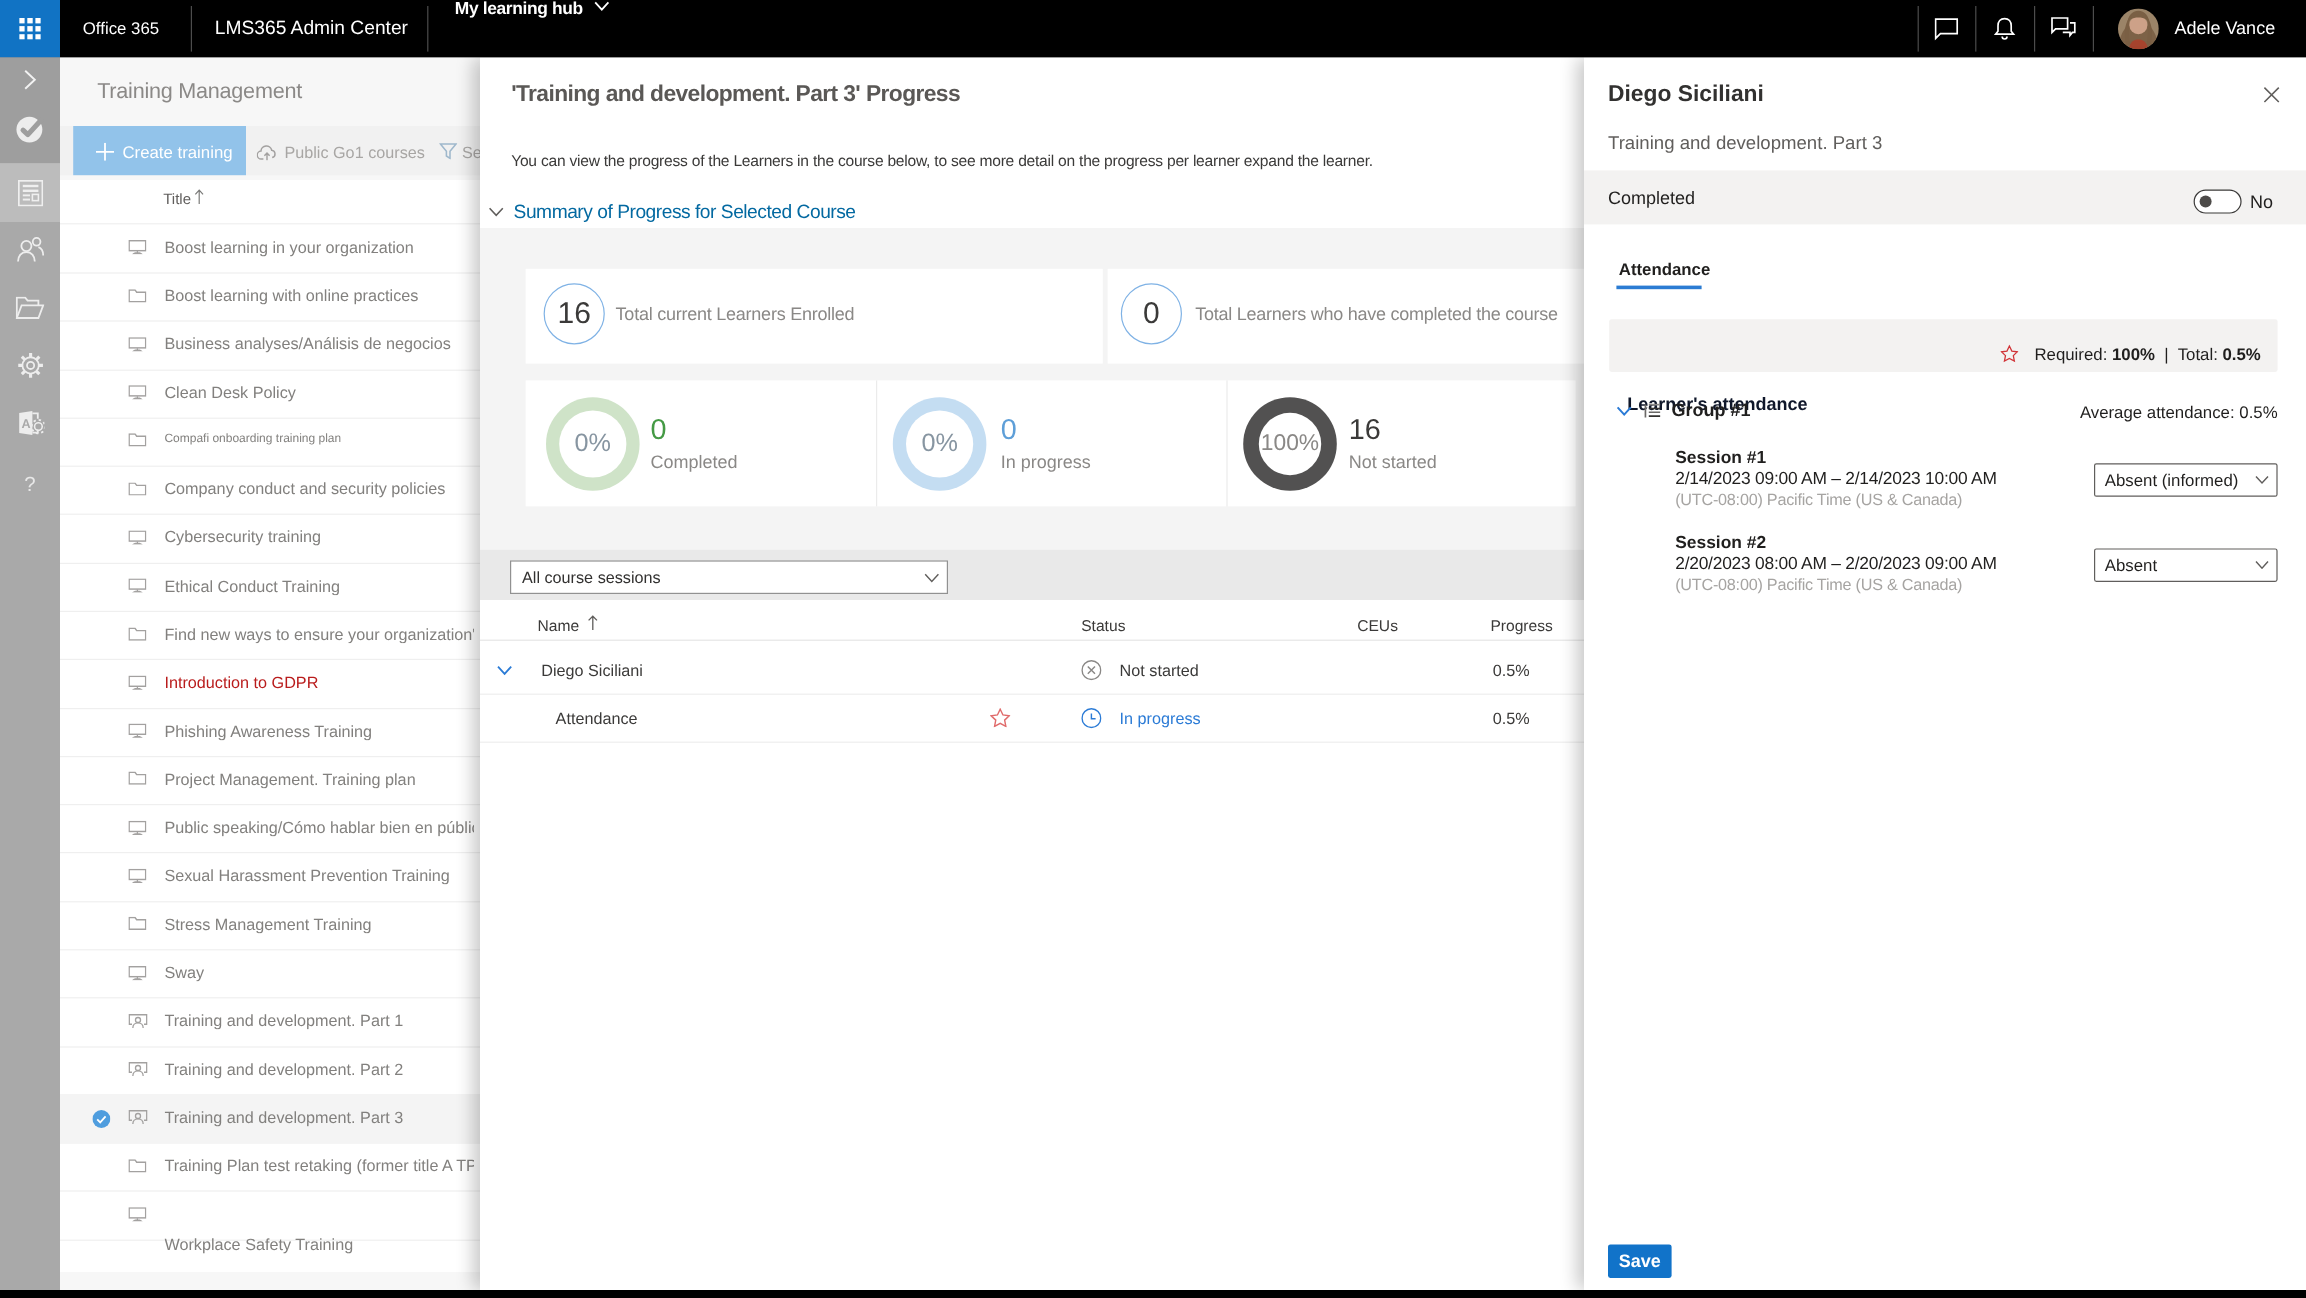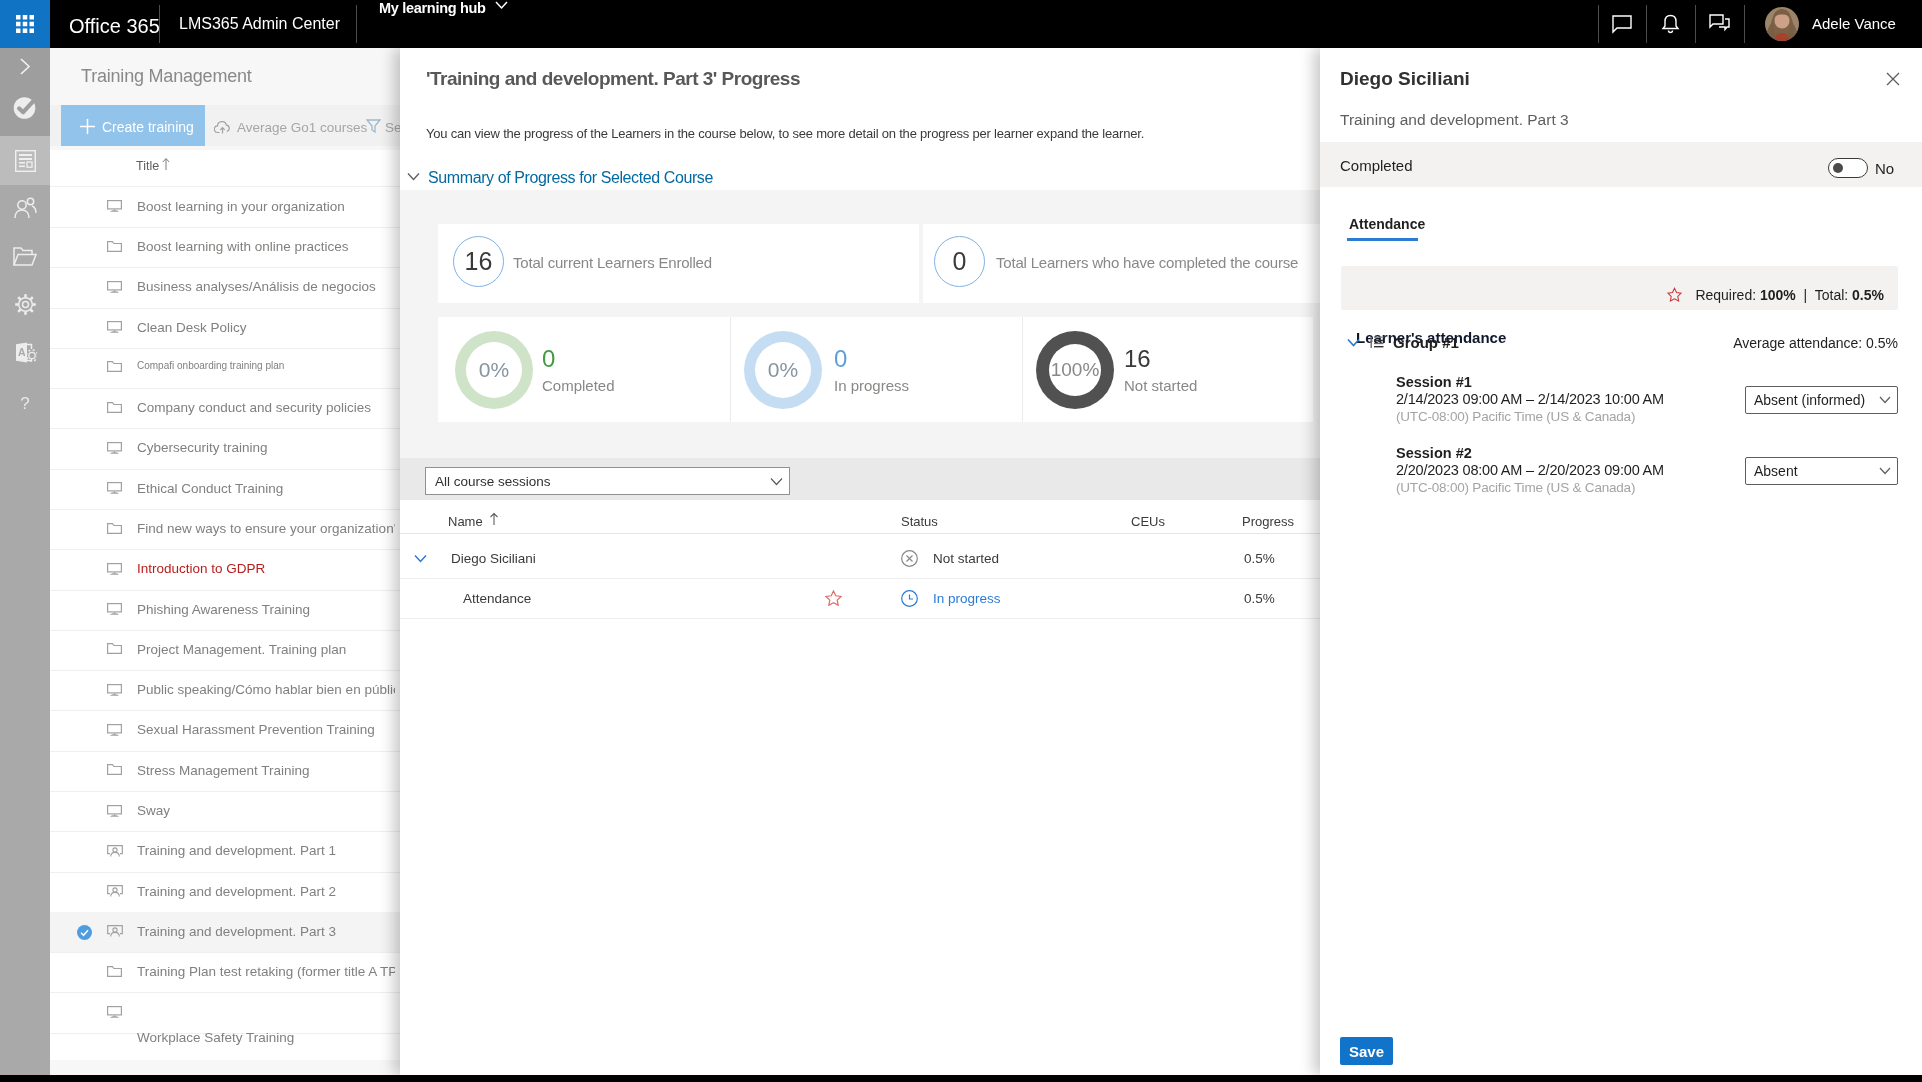--- a/index.html
+++ b/index.html
@@ -20,21 +20,21 @@
           <rect x="15" y="0" width="5" height="5"></rect>
       <rect x="0" y="7.5" width="5" height="5"></rect>
           <rect x="7.5" y="7.5" width="5" height="5"></rect>
           <rect x="15" y="7.5" width="5" height="5"></rect>
       <rect x="0" y="15" width="5" height="5"></rect>
           <rect x="7.5" y="15" width="5" height="5"></rect>
           <rect x="15" y="15" width="5" height="5"></rect>
     </g>
   </svg>
 </div>
-<div class="abs" style="left:69px;top:15px;color:#fff;font-size:20px;">Office 365</div>
+<div class="abs" style="left:69px;top:15px;color:#fff;font-size:14px;">Office 365</div>
 <div class="abs" style="left:159px;top:5px;width:1px;height:38px;background:#4d4d4d;"></div>
 <div class="abs" style="left:179px;top:15px;color:#fff;font-size:16px;">LMS365 Admin Center</div>
 <div class="abs" style="left:356px;top:5px;width:1px;height:38px;background:#4d4d4d;"></div>
 <div class="abs" style="left:379px;top:0;height:48px;display:flex;align-items:flex-start;gap:9px;">
       <span style="color:#fff;font-size:14.5px;font-weight:bold;letter-spacing:-0.3px;">My learning hub</span>
       <svg width="13" height="10" viewBox="0 0 13 10">
         <path d="M1 2 L6.5 8 L12 2" stroke="#fff" stroke-width="1.5" fill="none"></path>
       </svg>
     </div>
 
@@ -144,21 +144,21 @@
 <div class="abs" style="left:50px;top:105px;width:350px;height:41px;background:#f1f1f1;"></div>
 <div class="abs" style="left:61px;top:105px;width:144px;height:41px;background:#92c3ea;"></div>
 <svg class="abs" style="left:80px;top:119px;" width="15" height="15" viewBox="0 0 15 15">
       <path d="M7.5 0 V15 M0 7.5 H15" stroke="#fff" stroke-width="1.5"></path>
     </svg>
 <div class="abs" style="left:102px;top:119px;color:#fff;font-size:14px;">Create training</div>
 <svg class="abs" style="left:214px;top:120px;" width="17" height="14" viewBox="0 0 17 14">
       <path d="M5.5 12.5 h-1.7 a3.3 3.3 0 0 1-.3-6.6 a4.5 4.5 0 0 1 8.9-.7 a3.1 3.1 0 0 1 .4 6.1" stroke="#a3a1a0" stroke-width="1.2" fill="none"></path>
       <path d="M8.5 13.5 V7.8 M6.3 9.8 L8.5 7.6 L10.7 9.8" stroke="#a3a1a0" stroke-width="1.2" fill="none"></path>
     </svg>
-<div class="abs" style="left:237px;top:120px;color:#a8a6a4;font-size:13.5px;">Average Go1 courses</div>
+<div class="abs" style="left:237px;top:120px;color:#a8a6a4;font-size:13.5px;">Public Go1 courses</div>
 <svg class="abs" style="left:366px;top:119px;" width="15" height="14" viewBox="0 0 15 14">
       <path d="M1 1 h13 l-5 6 v6 l-3-2 v-4 z" stroke="#9fb8cc" stroke-width="1.3" fill="none"></path>
     </svg>
 <div class="abs" style="left:385px;top:120px;color:#a8a6a4;font-size:13.5px;">Se</div>
 
 <div class="abs" style="left:50px;top:150px;width:350px;height:910px;background:#fff;"></div>
 <div class="abs" style="left:136px;top:159px;color:#605e5c;font-size:12.5px;">Title</div>
 <svg class="abs" style="left:161px;top:157px;" width="10" height="14" viewBox="0 0 10 14">
       <path d="M5 13 V2 M1.8 5 L5 1.5 L8.2 5" stroke="#7a7a78" stroke-width="1" fill="none"></path>
     </svg>

